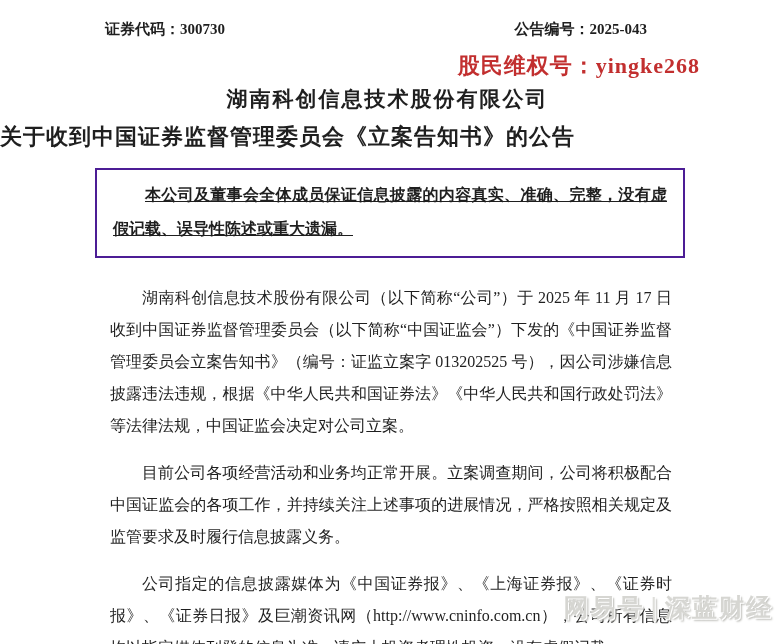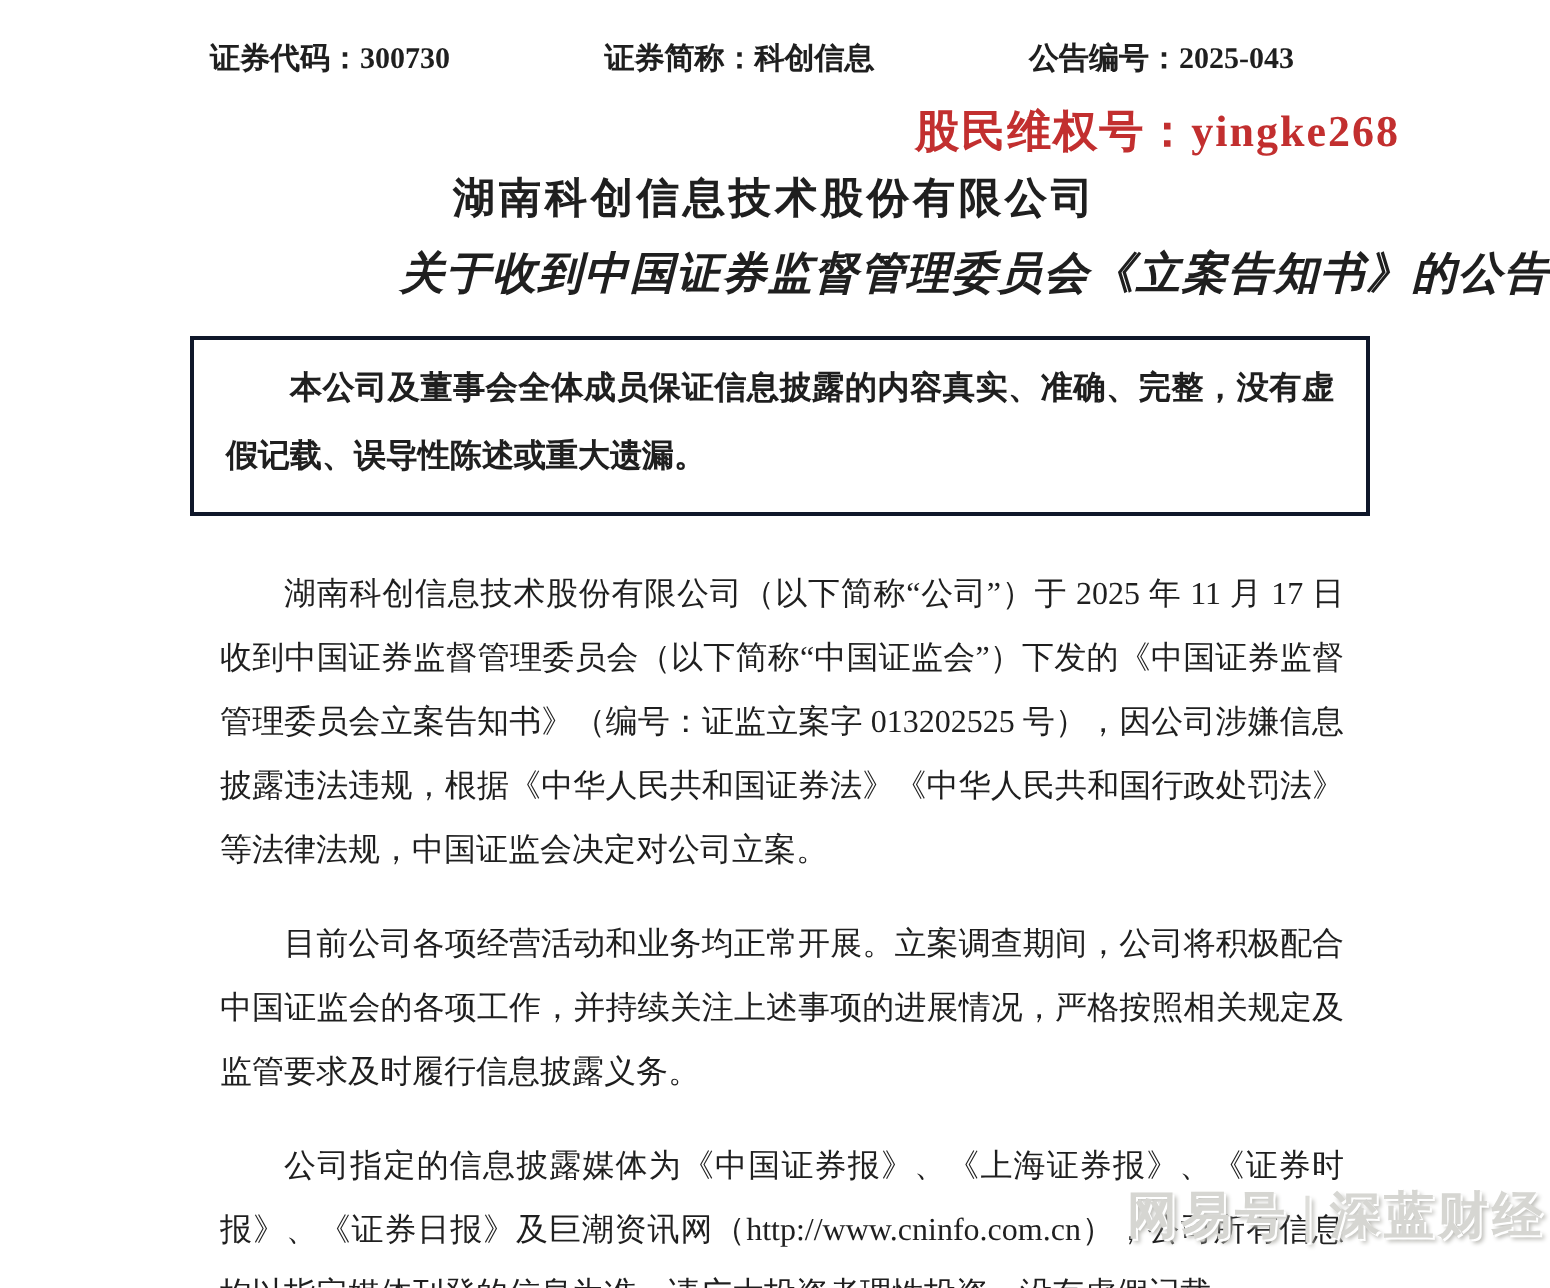--- a/index.html
+++ b/index.html
@@ -35,34 +35,34 @@
 
   
   .company-title {
     text-align: center;
     font-size: 21px;
     font-weight: bold;
     margin-top: 4px;
     letter-spacing: 2px;
   }
   .announcement-title {
-    text-align: right;
+    text-align: left;
     font-size: 22px;
     font-weight: bold;
     margin-top: 9px;
     letter-spacing: 1px;
-    font-style: italic;
   }
 
   
   .disclaimer-box {
     margin: 16px 90px 0 95px;
-    border: 2px solid #0f172a;
+    border: 2px solid #4c1d95;
     padding: 8px 16px 10px 16px;
     box-sizing: border-box;
+    text-decoration: underline;
   }
   .disclaimer-text {
     font-size: 16px;
     font-weight: bold;
     line-height: 34px;
     text-indent: 2em;
     text-align: justify;
     margin: 0;
   }
 
@@ -94,21 +94,20 @@
     color: #dededa;
   }
 </style>
 </head>
 <body>
 
 <div class="doc-page">
 
   <div class="header-row">
     <span><span>证券代码：</span><span>300730</span></span>
-    <span><span>证券简称：</span><span>科创信息</span></span>
     <span><span>公告编号：</span><span>2025-043</span></span>
   </div>
 
   <div class="rights-line">
     <span>股民维权号：</span><span>yingke268</span>
   </div>
 
   <div class="company-title">湖南科创信息技术股份有限公司</div>
 
   <div class="announcement-title">关于收到中国证券监督管理委员会《立案告知书》的公告</div>

